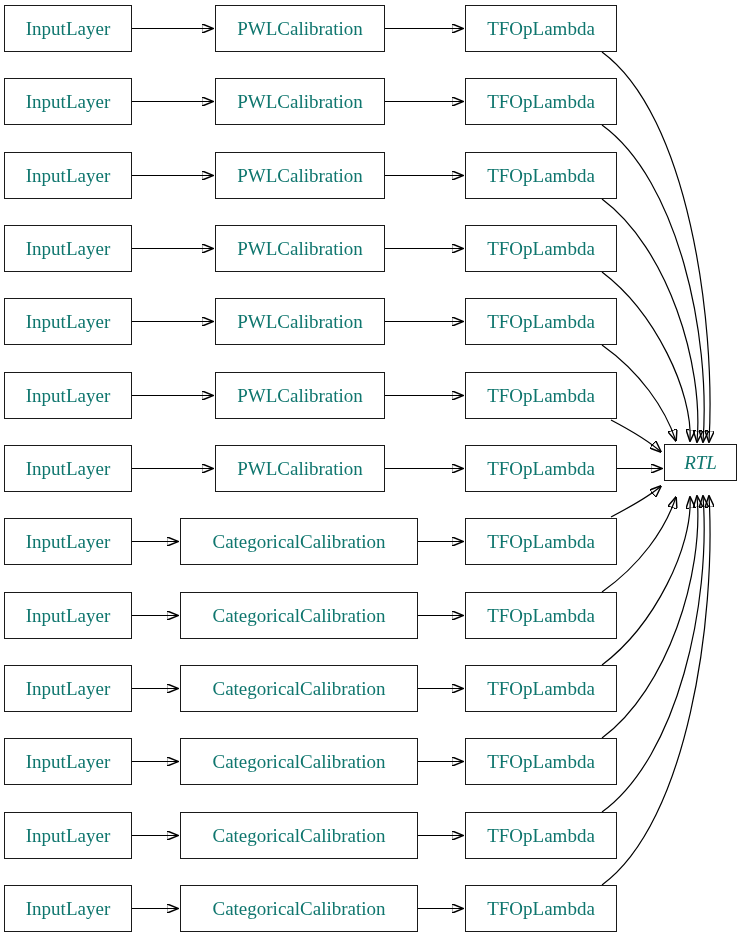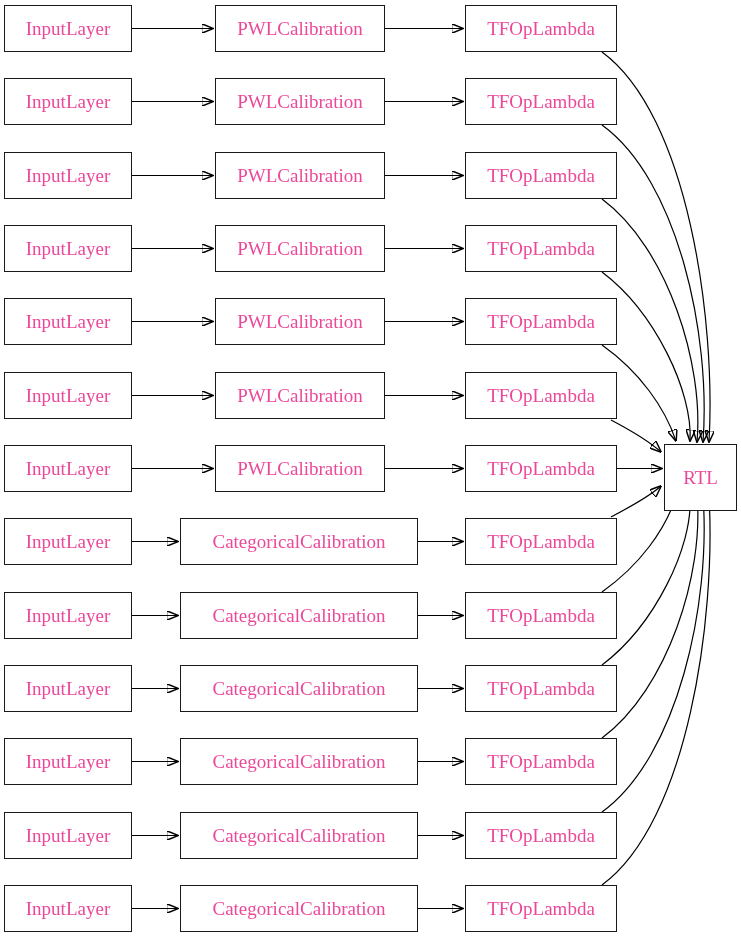--- a/index.html
+++ b/index.html
@@ -25,21 +25,21 @@
   #edges path, #edges line {
     fill: none;
     stroke: #000000;
     stroke-width: 1.2;
   }
   .node {
     position: absolute;
     box-sizing: border-box;
     border: 1px solid #1a1a1a;
     background: #ffffff;
-    color: #ec4899;
+    color: #0f766e;
     display: flex;
     align-items: center;
     justify-content: center;
     font-size: 19px;
     line-height: 1;
     white-space: nowrap;
     text-align: center;
   }
 </style>
 </head>
@@ -142,15 +142,15 @@
   <div class="node" style="left:465px;top:738px;width:152px;height:47px;">TFOpLambda</div>
 
   <div class="node" style="left:4px;top:812px;width:128px;height:47px;">InputLayer</div>
   <div class="node" style="left:180px;top:812px;width:238px;height:47px;">CategoricalCalibration</div>
   <div class="node" style="left:465px;top:812px;width:152px;height:47px;">TFOpLambda</div>
 
   <div class="node" style="left:4px;top:885px;width:128px;height:47px;">InputLayer</div>
   <div class="node" style="left:180px;top:885px;width:238px;height:47px;">CategoricalCalibration</div>
   <div class="node" style="left:465px;top:885px;width:152px;height:47px;">TFOpLambda</div>
 
-  <div class="node" style="left:664px;top:444px;width:73px;height:67px;">RTL</div>
+  <div class="node" style="left:664px;top:444px;width:73px;height:37px;font-style:italic;">RTL</div>
 
 </div>
 
 </body></html>

